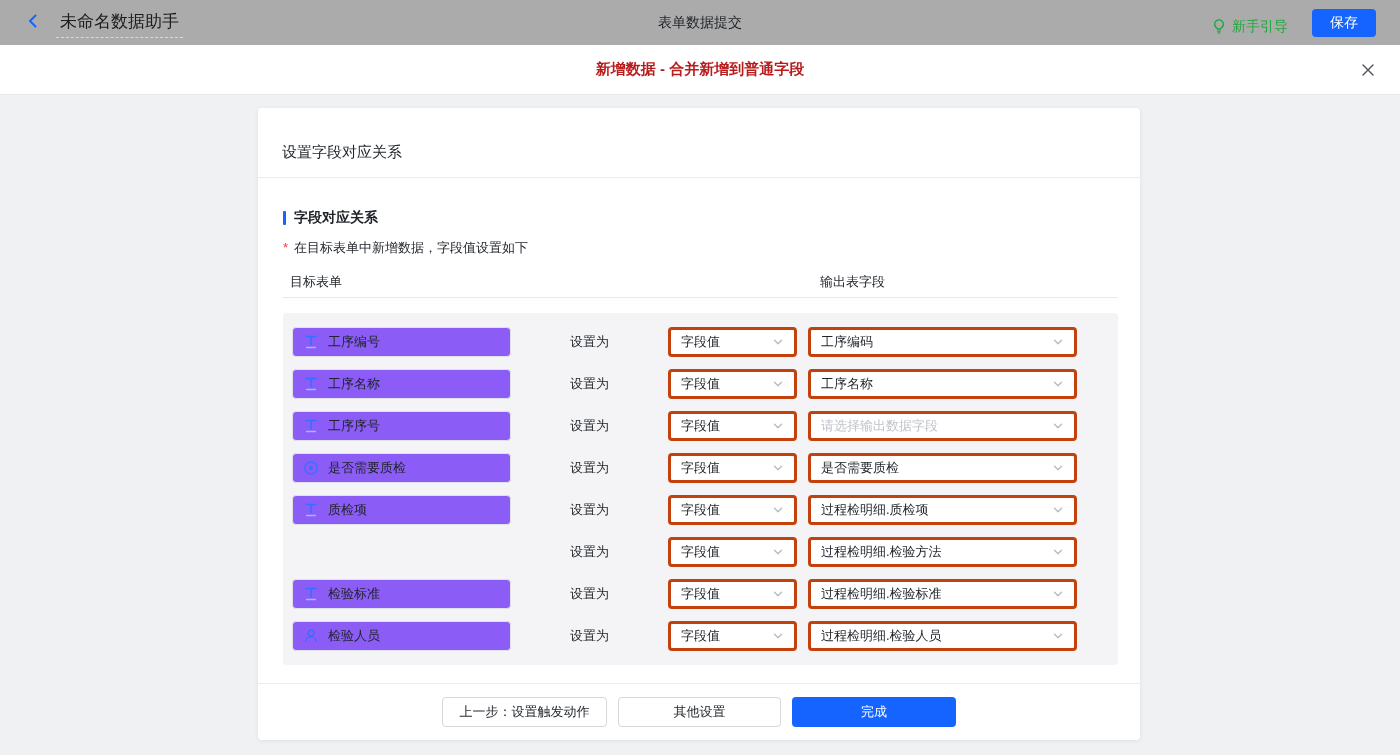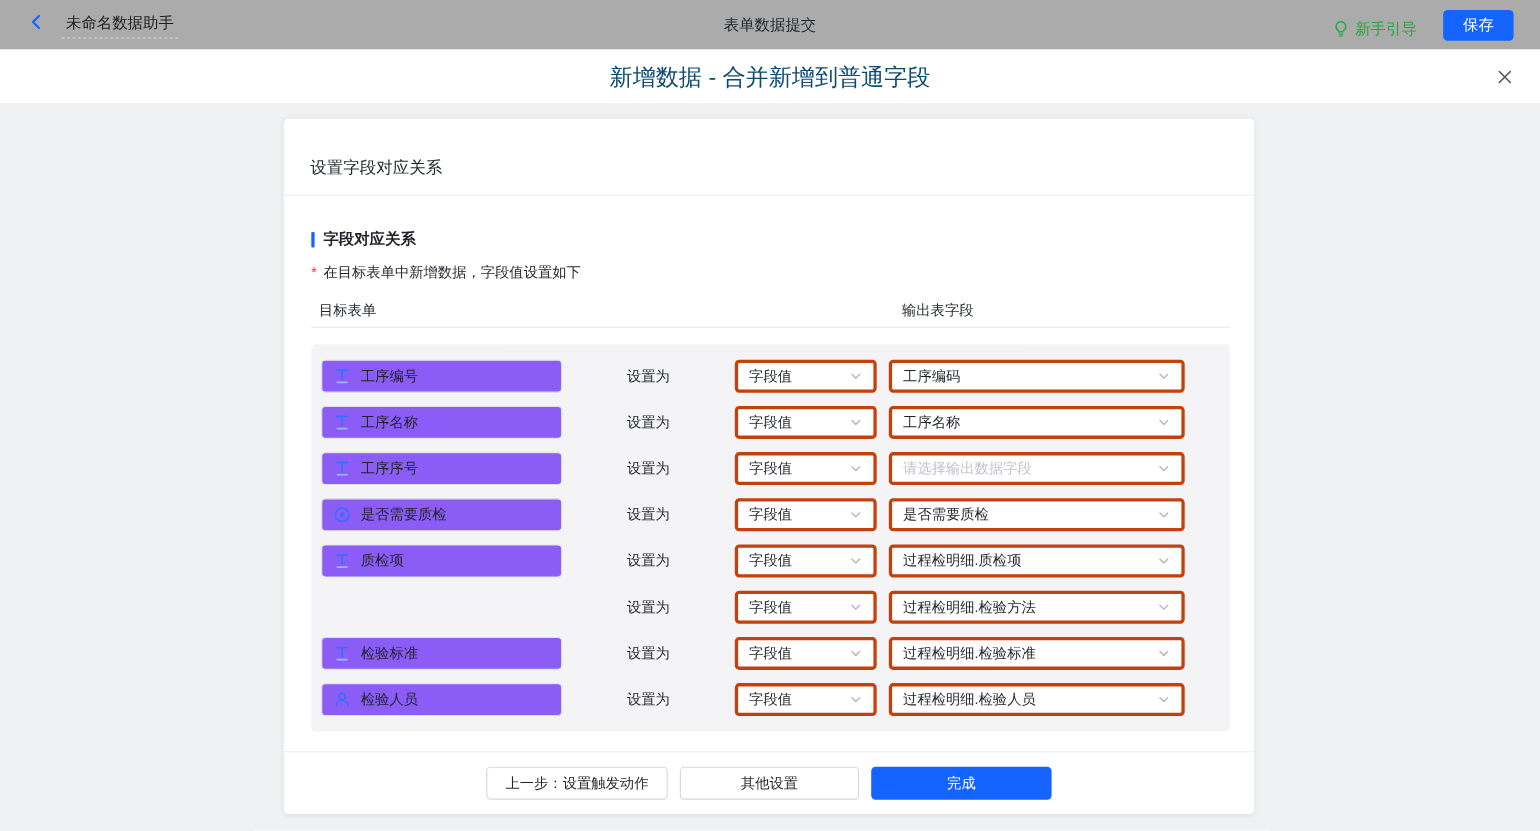--- a/index.html
+++ b/index.html
@@ -12,42 +12,42 @@
     color:#1f2329;
   }
 
   
   .topbar {
     position:absolute; top:0; left:0; width:1400px; height:45px;
     background:#ababab; display:flex; align-items:center; padding:0 24px;
   }
   .back-btn { display:flex; align-items:center; cursor:pointer; margin-right:14px; }
   .app-name {
-    font-size:14px; color:#1c1c1c; padding:2px 4px 4px;
+    font-size:17px; color:#1c1c1c; padding:2px 4px 4px;
     border-bottom:1px dashed #d8d8d8; cursor:pointer;
   }
   .topbar-center {
     position:absolute; left:50%; transform:translateX(-50%);
     font-size:14px; color:#1f2329;
   }
   .topbar-right { margin-left:auto; display:flex; align-items:flex-end; gap:24px; }
   .guide { display:flex; align-items:center; gap:5px; font-size:14px; cursor:pointer; }
   .save-btn {
     height:28px; padding:0 18px; border:none; border-radius:4px;
     color:#fff; font-size:14px; cursor:pointer;
     font-family:"Liberation Sans","DejaVu Sans",sans-serif;
   }
 
   
   .dialog-header {
     position:absolute; top:45px; left:0; width:1400px; height:50px;
     background:#fff; border-bottom:1px solid #e8e9eb;
     display:flex; align-items:center; justify-content:center;
   }
-  .dialog-title { font-size:21px; font-weight:400; color:#0c4a6e; }
+  .dialog-title { font-size:15px; font-weight:700; color:#b91c1c; }
   .close-btn {
     position:absolute; right:24px; top:50%; transform:translateY(-50%);
     cursor:pointer; display:flex; align-items:center;
   }
 
   
   .card {
     position:absolute; left:258px; top:108px; width:882px; height:632px;
     background:#fff; border-radius:4px; box-shadow:0 1px 5px rgba(0,0,0,0.07);
   }

